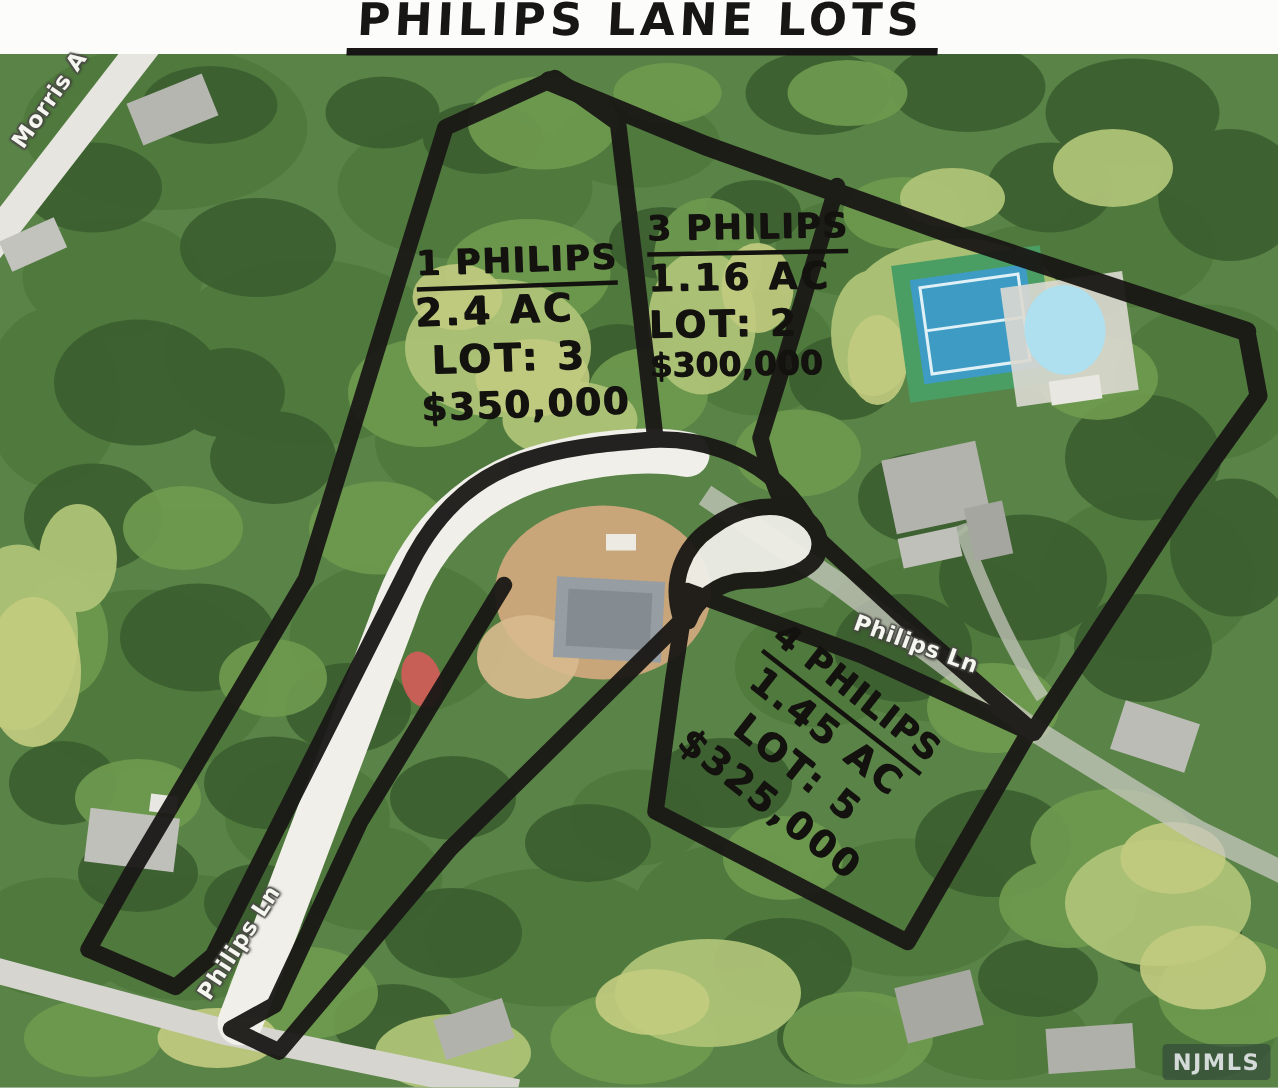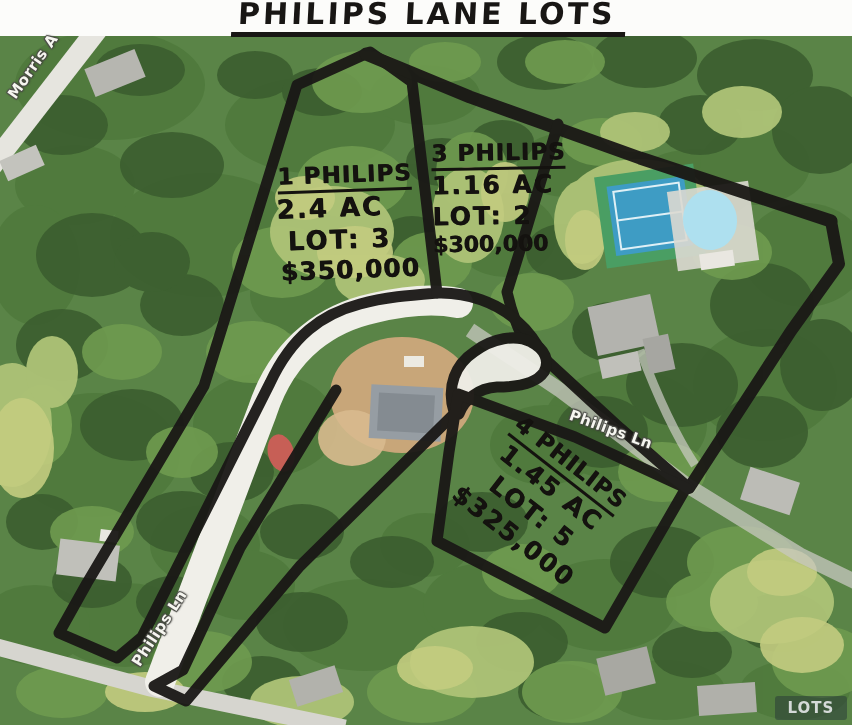--- a/index.html
+++ b/index.html
@@ -252,15 +252,15 @@
     <span class="lot-name l1"><b>4 PHILIPS</b></span>
     <span class="lot-big l2">1.45 AC</span>
     <span class="lot-big l3">LOT: 5</span>
     <span class="lot-big l4">$325,000</span>
   </div>
 
   <div class="street st-morris">Morris A</div>
   <div class="street st-ph-upper">Philips Ln</div>
   <div class="street st-ph-lower">Philips Ln</div>
 
-  <div class="watermark">LOTS</div>
+  <div class="watermark">NJMLS</div>
 
 </div>
 
 </body></html>

